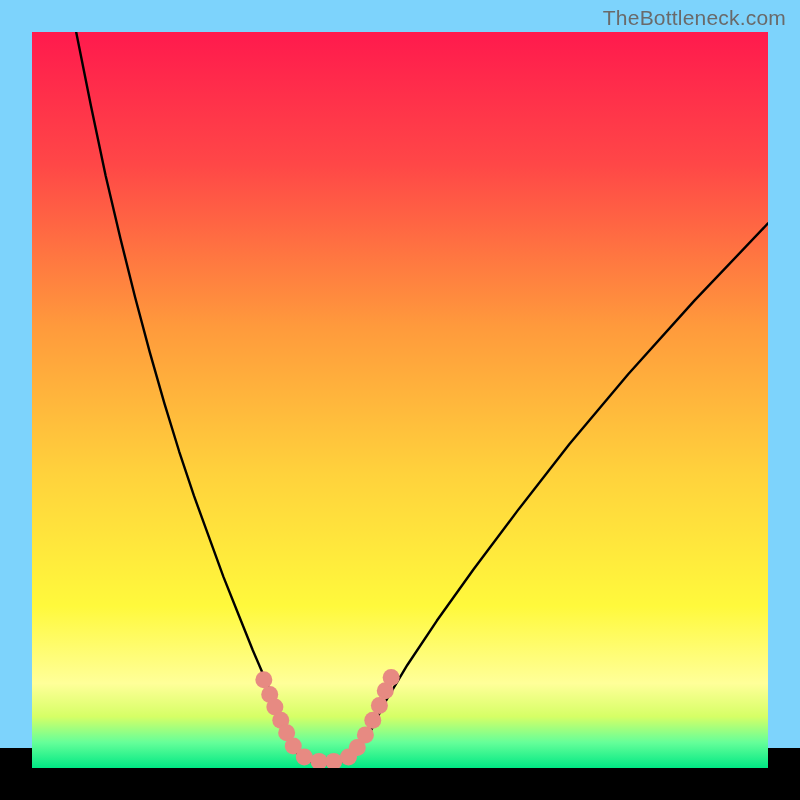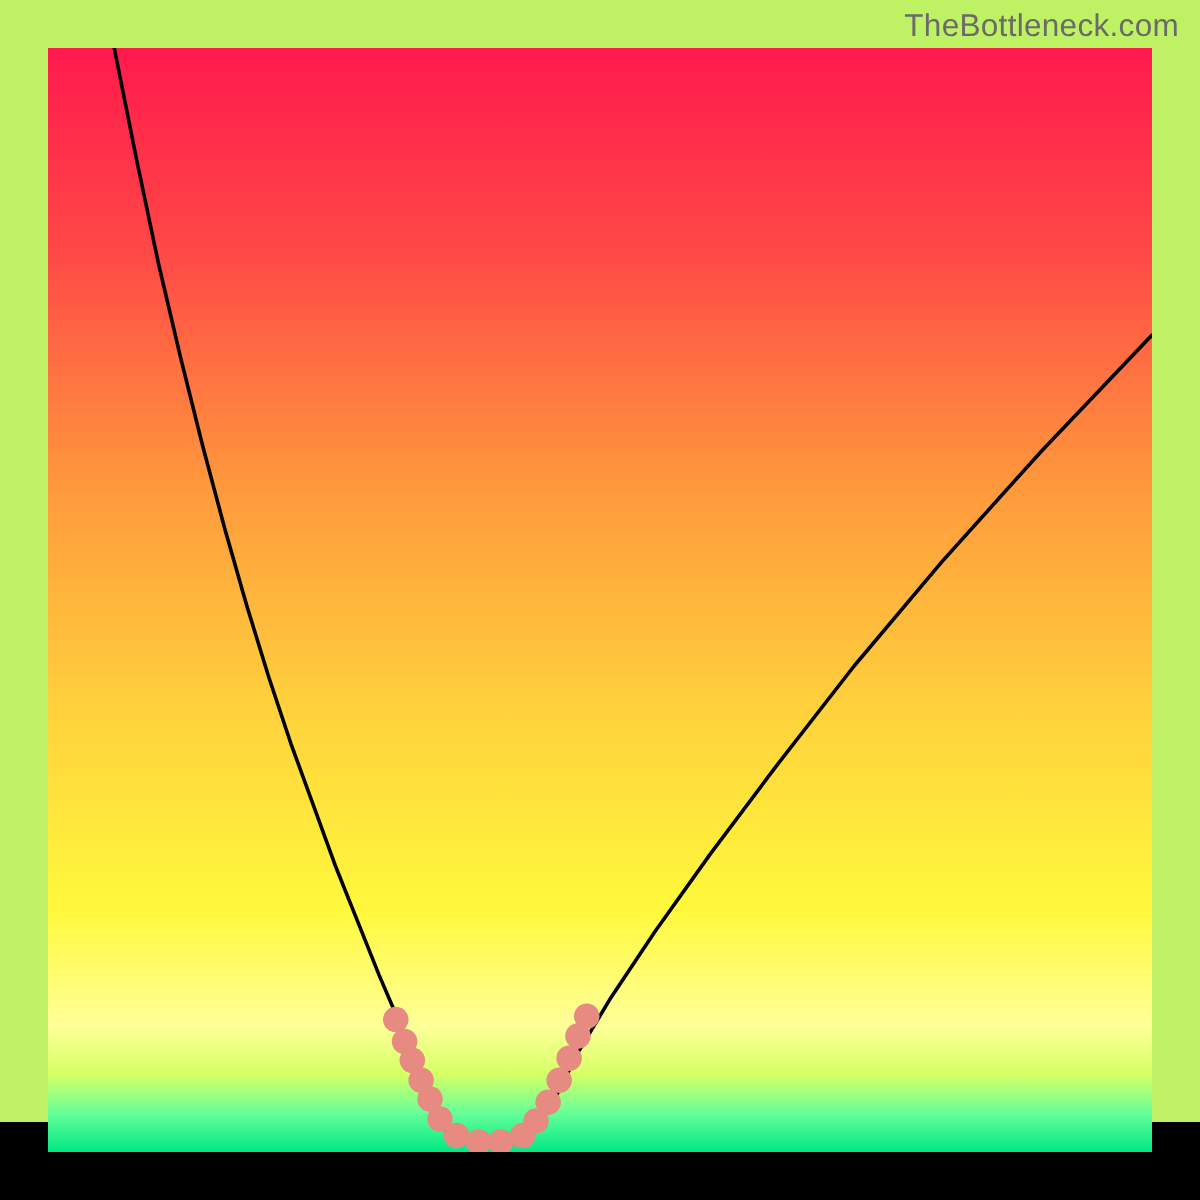--- a/index.html
+++ b/index.html
@@ -10,21 +10,21 @@
     background: #000;
     overflow: hidden;
     font-family: Arial, Helvetica, sans-serif;
   }
   .frame {
     position: absolute;
     left: 0;
     top: 0;
     width: 800px;
     height: 748px;
-    background: #bef264;
+    background: #7dd3fc;
   }
   .plot {
     position: absolute;
     left: 32px;
     top: 32px;
     width: 736px;
     height: 736px;
     
   }
   .watermark {

